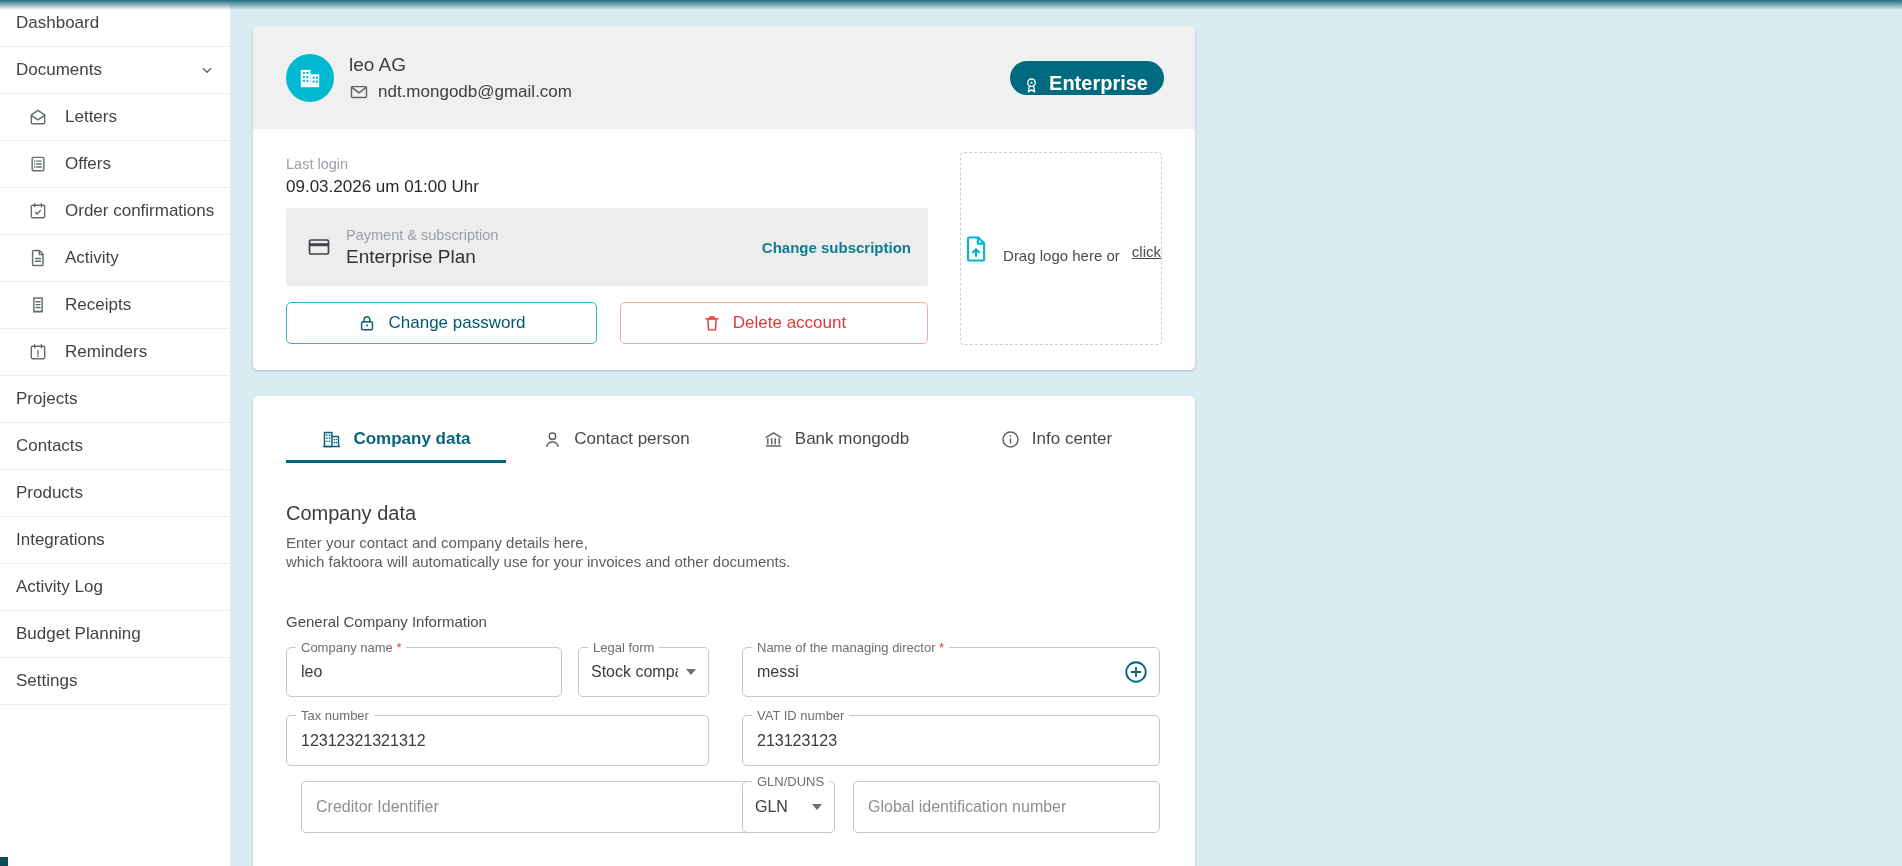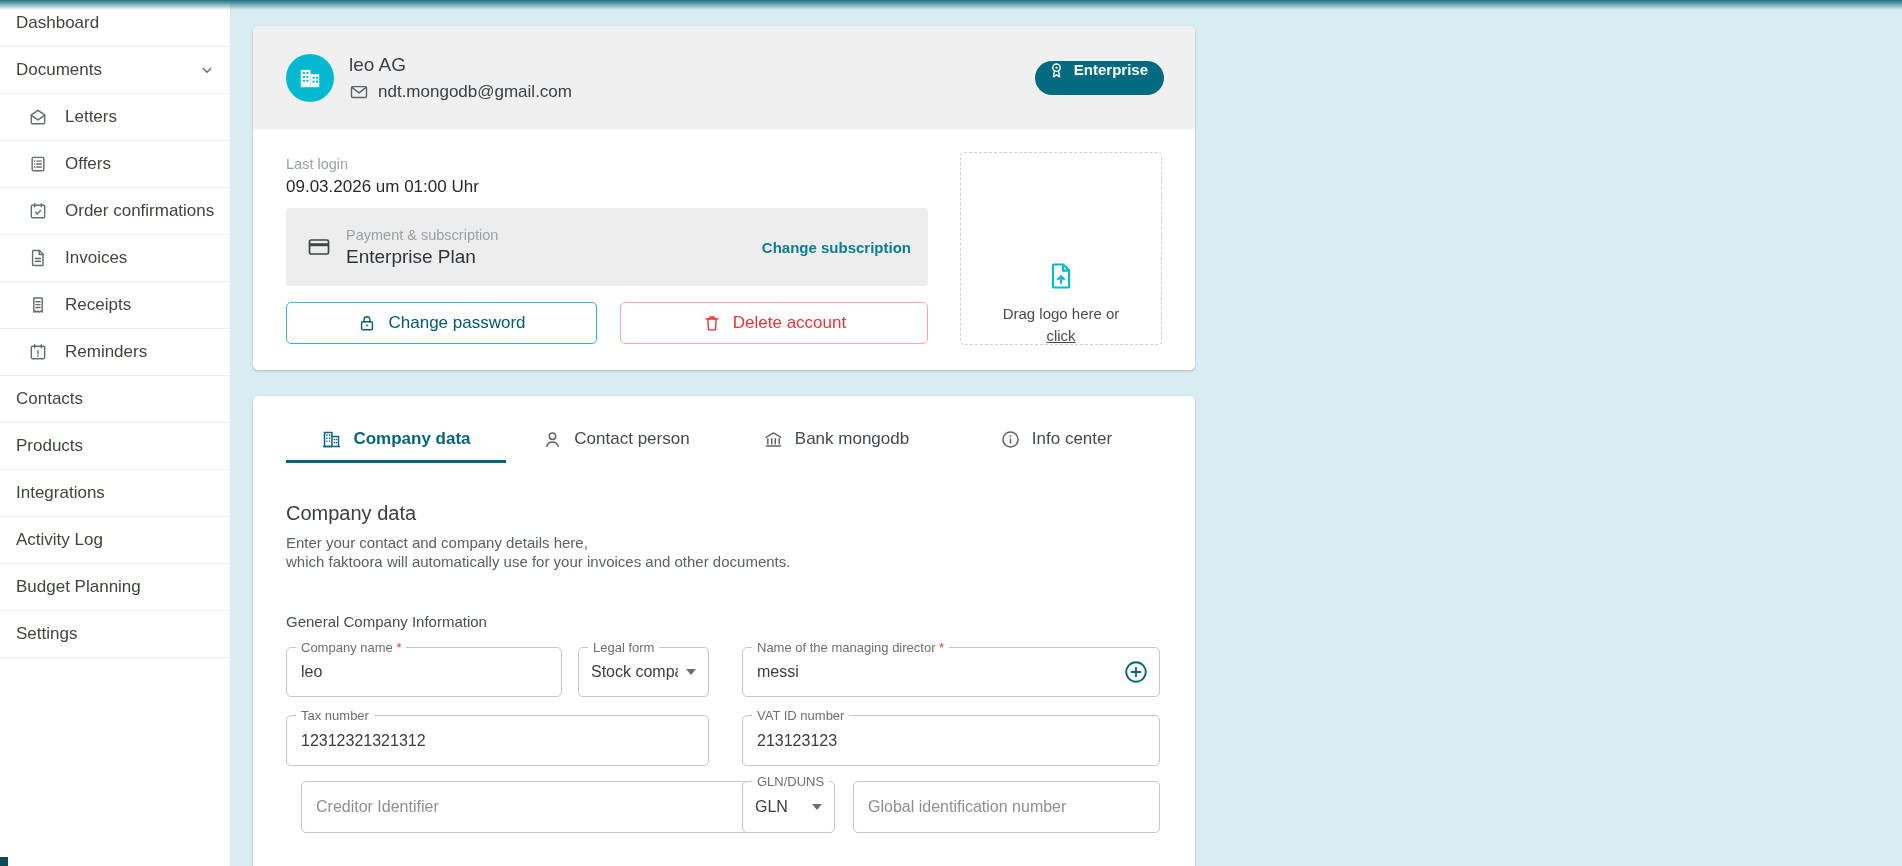--- a/index.html
+++ b/index.html
@@ -39,22 +39,22 @@
     display:flex; align-items:center; padding:0 31px 0 33px; }
   .avatar { width:48px; height:48px; border-radius:50%; background:#00b9d1;
     display:flex; align-items:center; justify-content:center; flex:none; }
   .avatar svg { width:26px; height:26px; }
   .id-block { margin-left:15px; flex:1; }
   .company-title { font-size:19px; color:#3c4043; }
   .email-row { display:flex; gap:9px; margin-top:6px; }
   .email-row .m-ic { width:20px; height:20px; color:#5f6368; }
   .email-text { font-size:17px; color:#3c4043; }
   .badge { height:34px; border-radius:17px; background:#006b80; color:#fff;
-    display:flex; align-items:flex-start; gap:8px; padding:0 16px 0 12px;
-    font-size:15px; font-weight:bold; cursor:pointer; }
+    display:flex; align-items:flex-end; gap:8px; padding:0 16px 0 12px;
+    font-size:20px; font-weight:bold; cursor:pointer; }
   .badge svg { width:19px; height:19px; }
 
   
   .c1-body { position:relative; height:241px; }
   .last-login { position:absolute; left:33px; top:27px; }
   .lbl-sm { font-size:14.5px; color:#9aa0a6; }
   .last-login-val { font-size:17px; color:#27292b; margin-top:5px; }
   .pay-box { position:absolute; left:33px; top:79px; width:642px; height:78px;
     background:#ededee; border-radius:3px; display:flex; align-items:center; padding:0 17px 0 21px; }
   .pay-ic { width:24px; height:24px; color:#3e4449; margin-right:15px; flex:none; }
@@ -63,22 +63,22 @@
   .link-teal { font-size:15px; color:#0c7d93; font-weight:bold; cursor:pointer; }
   .btn-row { position:absolute; left:33px; top:173px; display:flex; gap:23px; }
   .btn { height:42px; border-radius:5px; background:#fff; display:flex; align-items:center;
     justify-content:center; gap:11px; font-size:17px; cursor:pointer; font-family:inherit; }
   .btn svg { width:20px; height:20px; }
   .btn-cyan { width:311px; border:1px solid #35b6cd; color:#00586e; }
   .btn-cyan svg { color:#075d70; }
   .btn-red { width:308px; border:1px solid #f0aba9; color:#e3383a; }
   .btn-red svg { color:#e3383a; }
   .dropzone { position:absolute; right:33px; top:23px; width:202px; height:193px;
-    border:1px dashed #cfcfcf; border-radius:4px; display:flex; flex-direction:column;
-    align-items:center; justify-content:flex-end; cursor:pointer; }
+    border:1px dashed #cfcfcf; border-radius:4px; display:flex; flex-direction:row;
+    align-items:center; justify-content:space-between; cursor:pointer; }
   .dropzone svg { width:30px; height:30px; color:#00b9d1; }
   .dz-text { font-size:15px; color:#4b4b4b; margin-top:14px; }
   .dz-link { font-size:15px; color:#4b4b4b; text-decoration:underline; margin-top:5px; cursor:pointer; }
 
   
   .tabs { position:absolute; left:33px; top:22px; display:flex; }
   .tab { width:220px; height:45px; display:flex; align-items:center; justify-content:center;
     gap:11px; font-size:17px; color:#45494c; cursor:pointer; border-bottom:3px solid transparent; }
   .tab svg { width:21px; height:21px; color:#5f6368; }
   .tab.active { color:#07657b; font-weight:bold; border-bottom-color:#07657b; }
@@ -155,41 +155,44 @@
     <span class="grow">Order confirmations</span>
   </div>
   <div class="nav-item sub">
     <span class="nav-icon">
       <svg viewBox="0 0 24 24" class="stroke-ic">
           <path d="M6.5 3h7.2L18 7.3V20a1 1 0 0 1-1 1H6.5a1 1 0 0 1-1-1V4a1 1 0 0 1 1-1z"></path>
           <path d="M13.5 3.2v4.5H18"></path>
           <path d="M9 12.5h6M9 16h6"></path>
         </svg>
     </span>
-    <span class="grow">Invoices</span>
+    <span class="grow">Activity</span>
   </div>
   <div class="nav-item sub">
     <span class="nav-icon">
       <svg viewBox="0 0 24 24" class="stroke-ic">
           <path d="M7 3.5h10v17l-1.7-1.2-1.6 1.2-1.7-1.2-1.7 1.2-1.6-1.2L7 20.5z"></path>
           <path d="M9.5 8h5M9.5 11.5h5M9.5 15h5"></path>
         </svg>
     </span>
     <span class="grow">Receipts</span>
   </div>
   <div class="nav-item sub">
     <span class="nav-icon">
       <svg viewBox="0 0 24 24" class="stroke-ic">
           <rect x="4" y="5" width="16" height="15" rx="1.3"></rect>
           <path d="M8 3.2V7M16 3.2V7"></path>
           <path d="M12 10.5v4"></path>
           <path d="M12 17h.01" stroke-width="2"></path>
         </svg>
     </span>
     <span class="grow">Reminders</span>
+  </div>
+  <div class="nav-item">
+    <span class="grow">Projects</span>
   </div>
   <div class="nav-item">
     <span class="grow">Contacts</span>
   </div>
   <div class="nav-item">
     <span class="grow">Products</span>
   </div>
   <div class="nav-item">
     <span class="grow">Integrations</span>
   </div>

